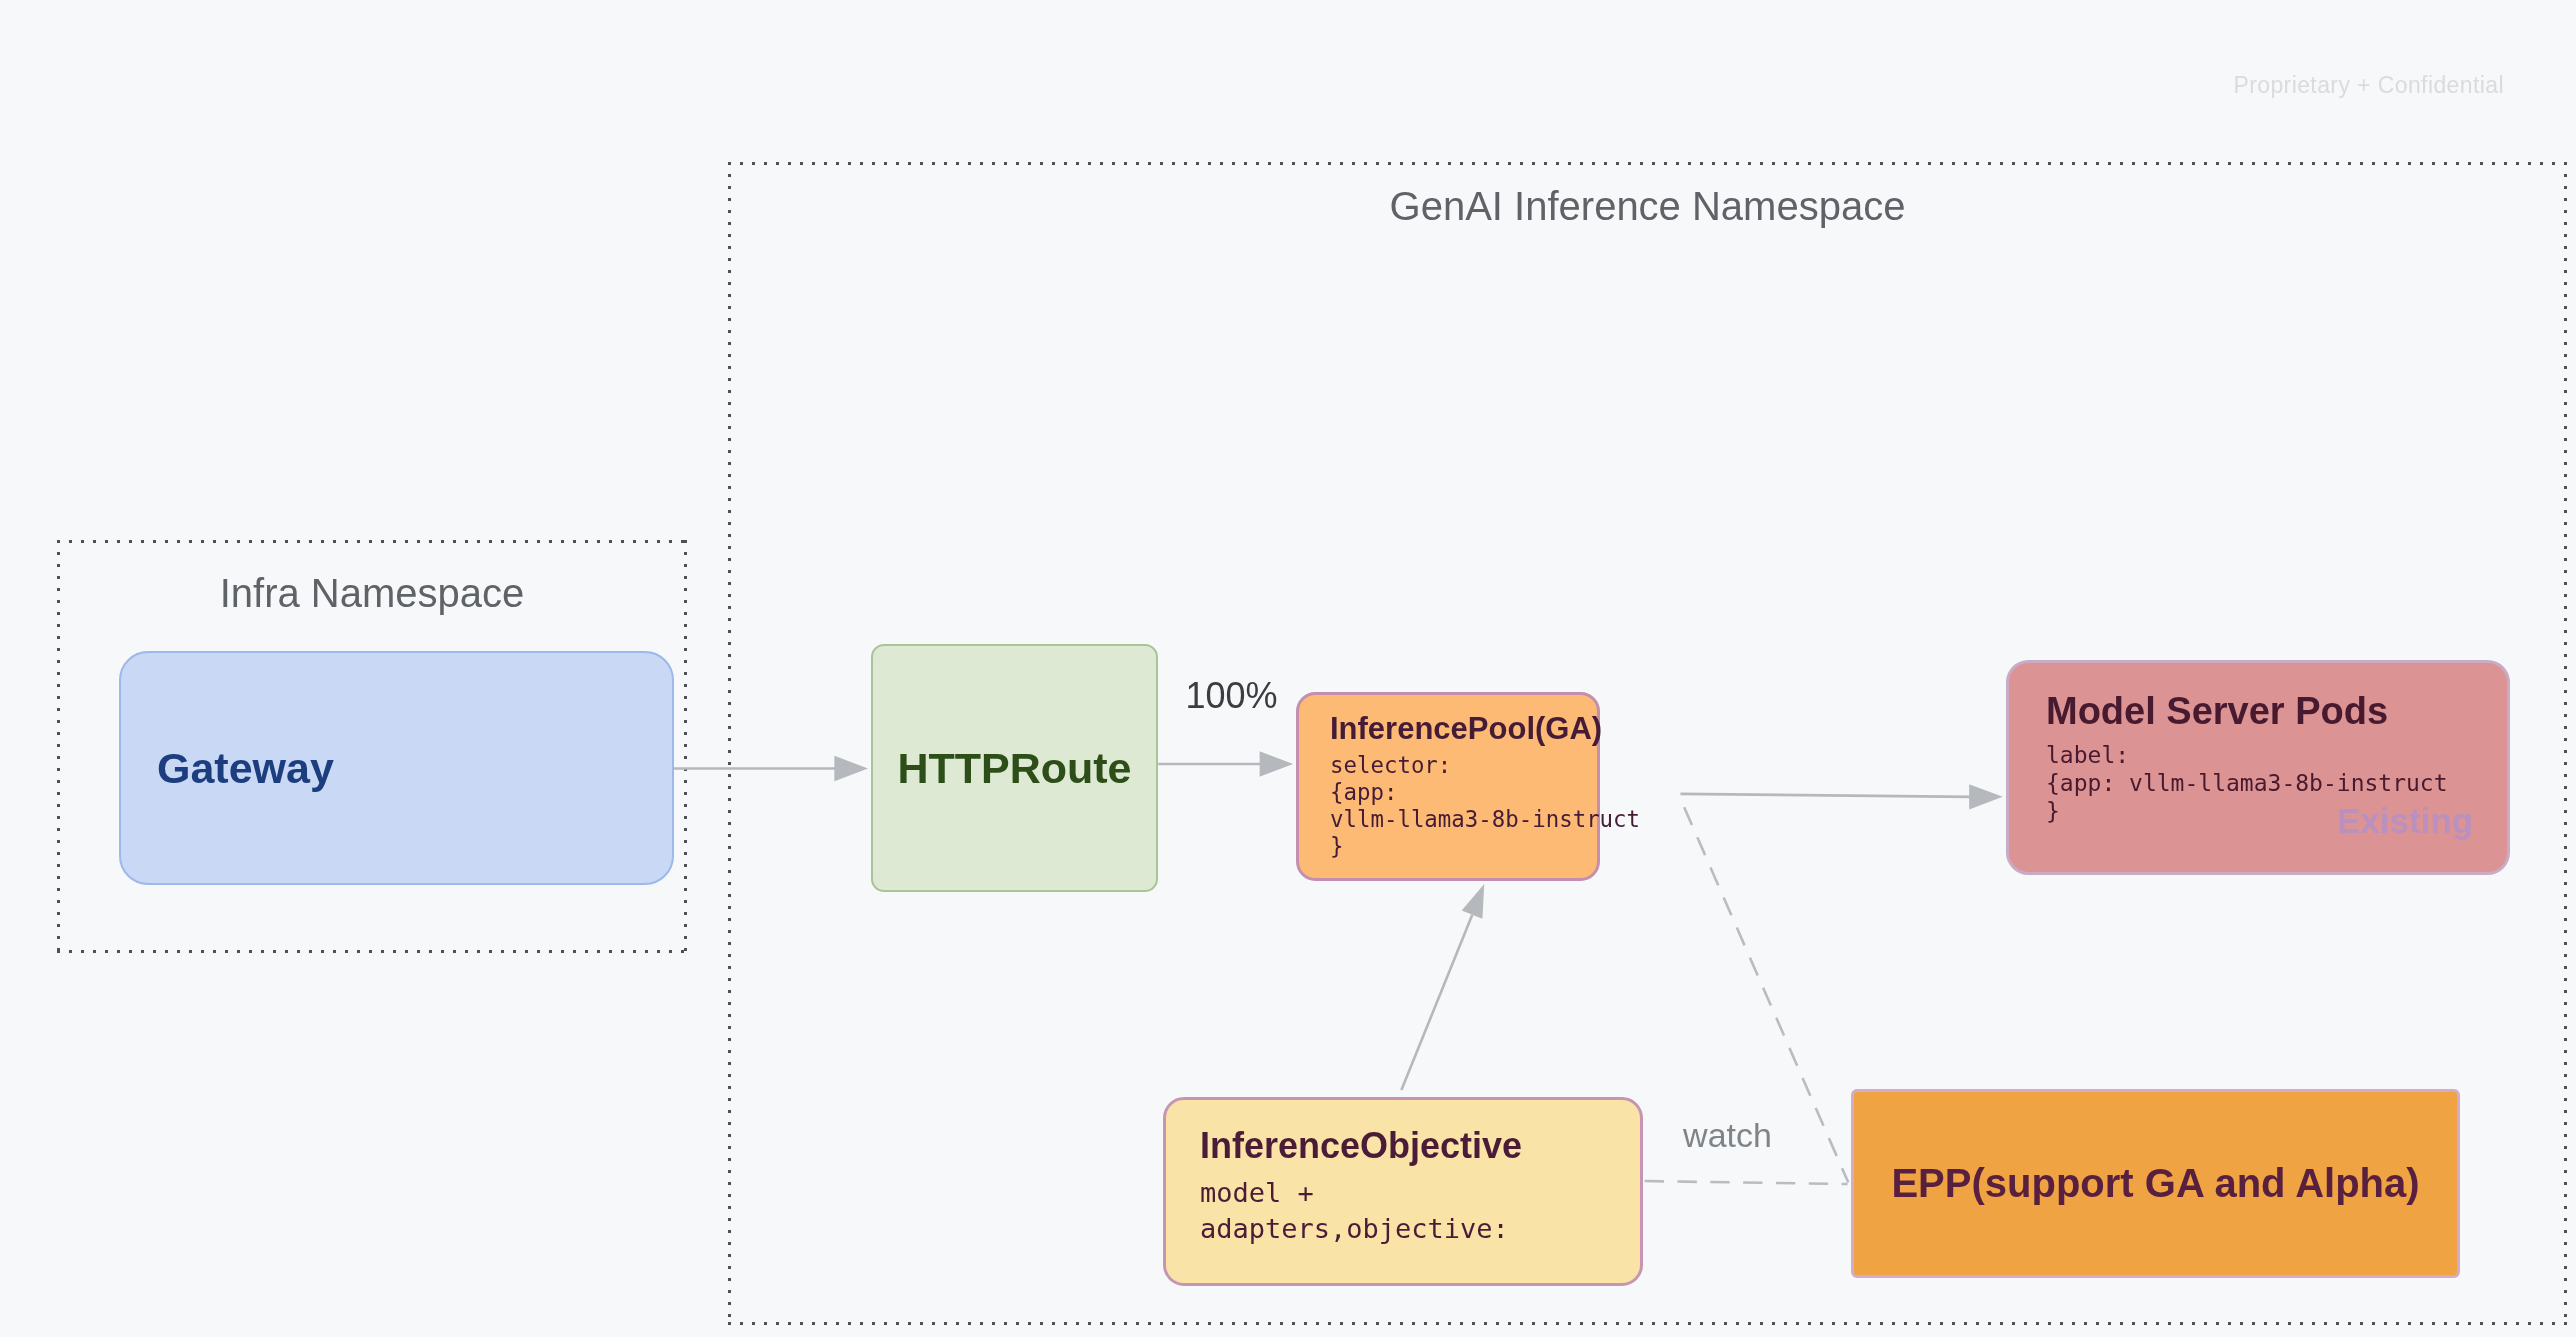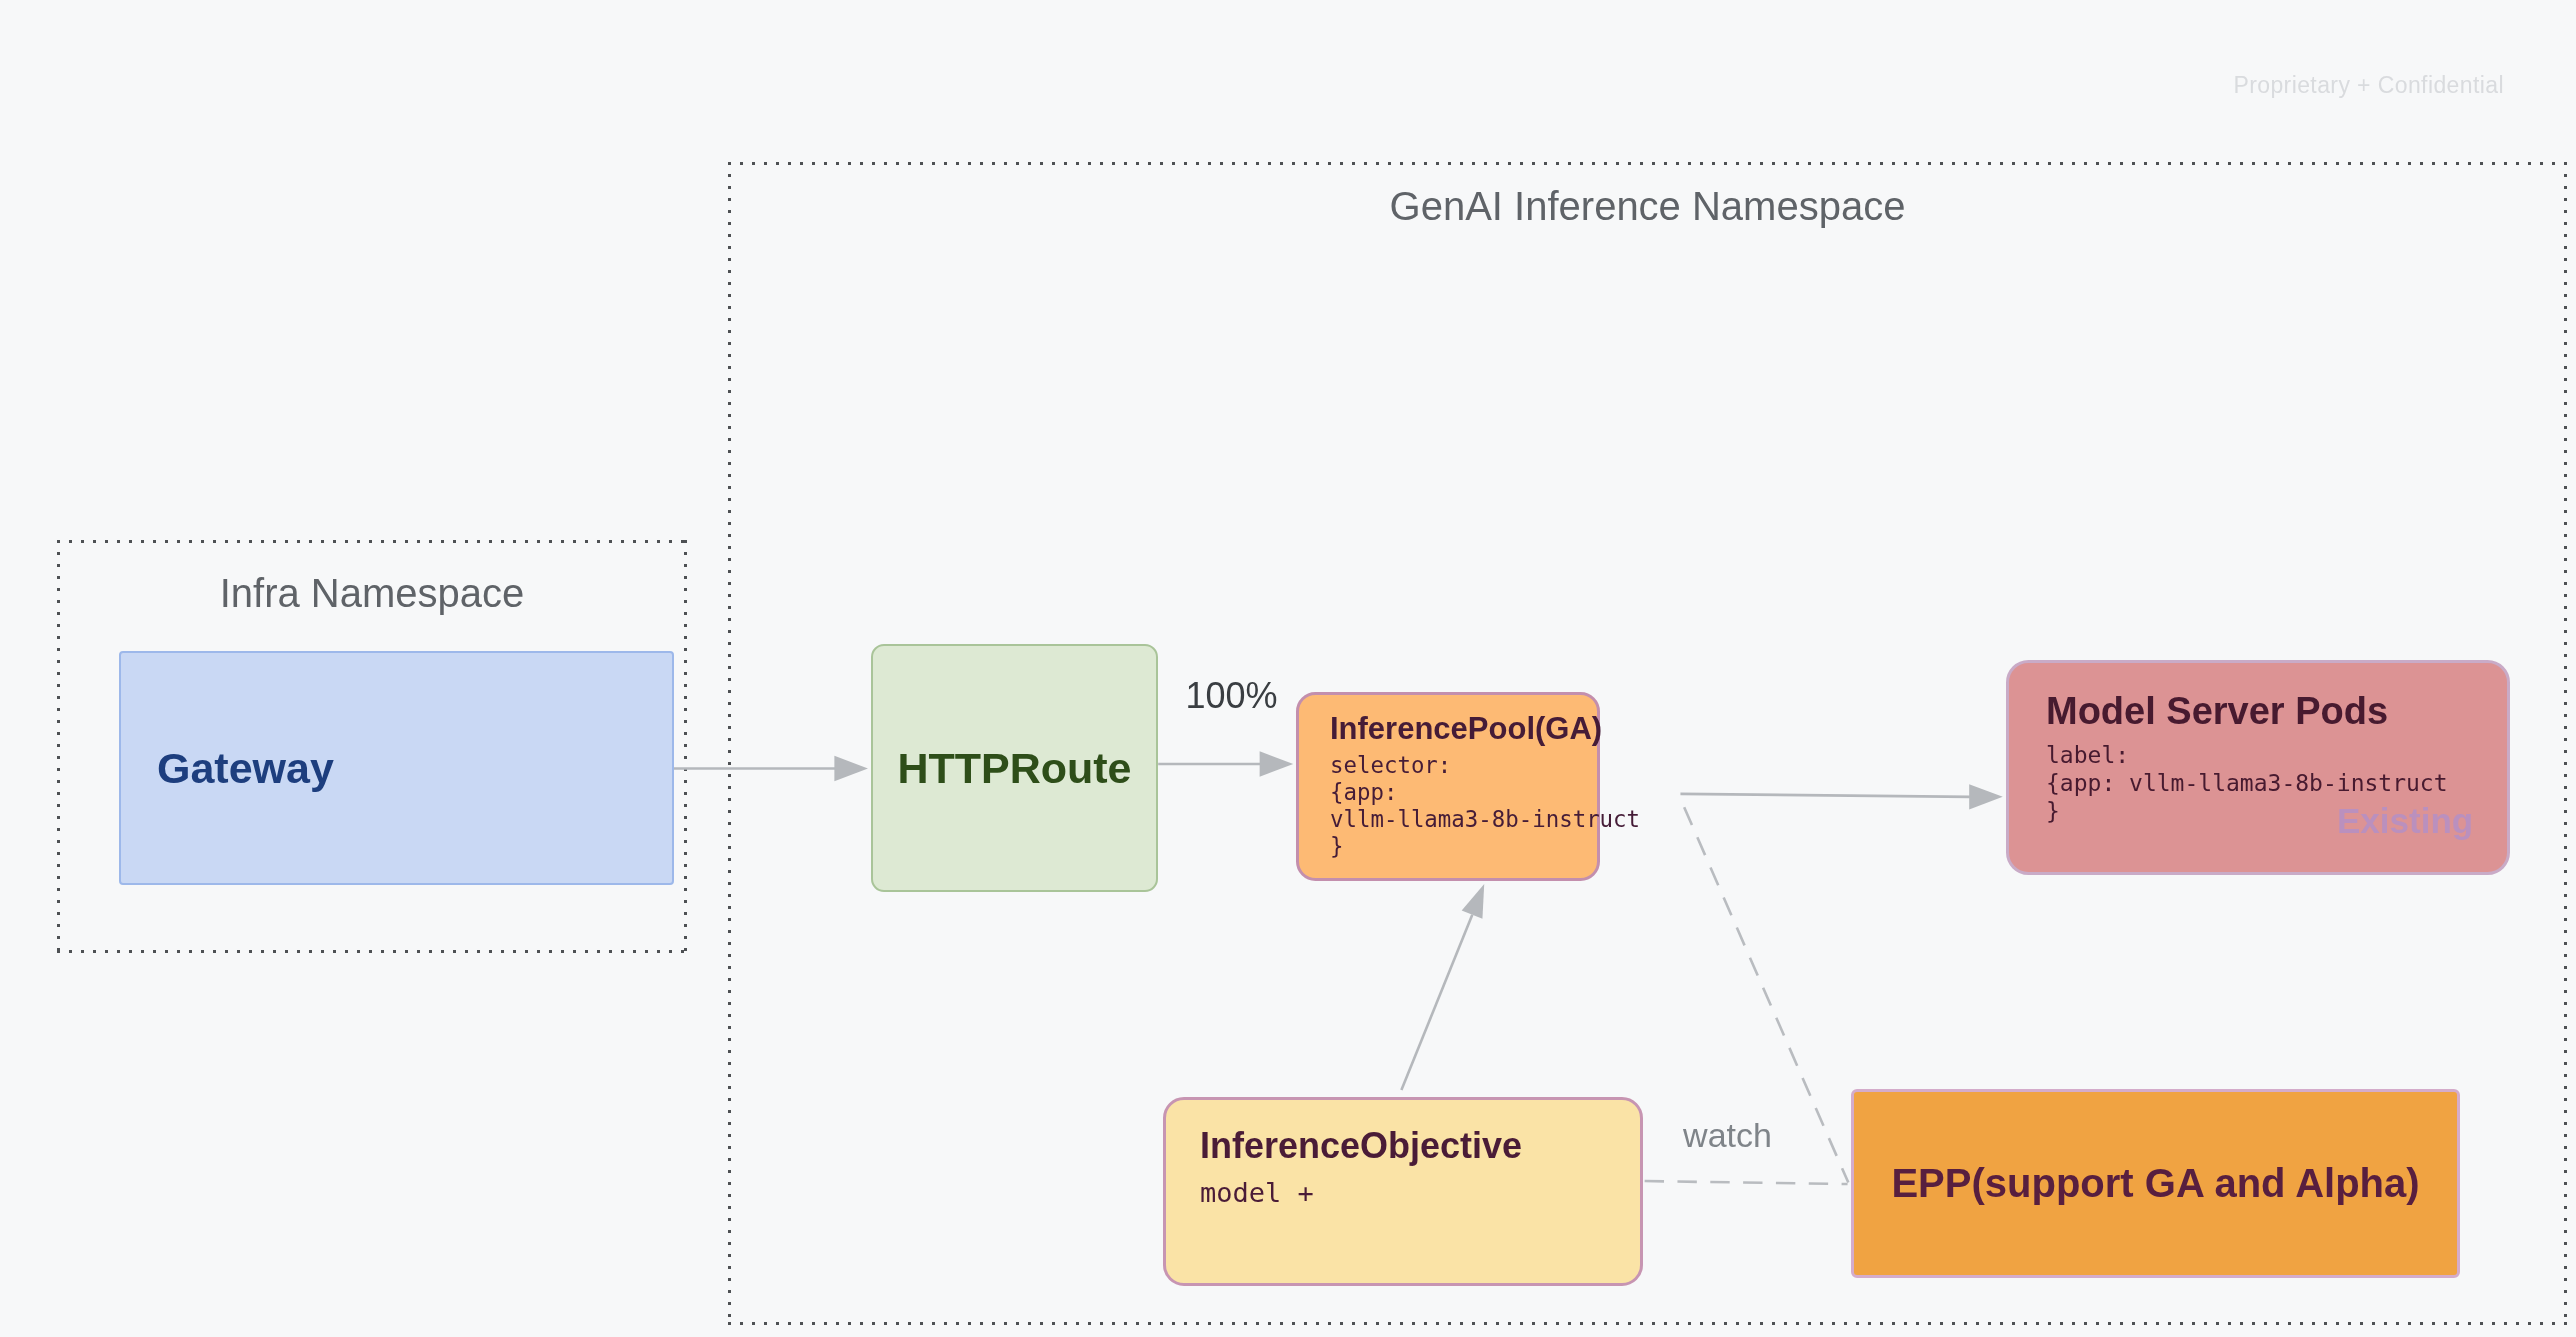--- a/index.html
+++ b/index.html
@@ -41,21 +41,21 @@
   svg.edges { position: absolute; left: 0; top: 0; width: 2576px; height: 1337px; pointer-events: none; }
   .edge-line   { stroke: #b5b8bc; stroke-width: 3.5; fill: none; }
   .edge-dashed { stroke: #b9bcc0; stroke-width: 3.5; fill: none; stroke-dasharray: 26 18; }
   .edge-head   { fill: #b5b8bc; stroke: none; }
 
   
   .node { position: absolute; box-sizing: border-box; }
 
   .node-gateway {
     left: 119px; top: 651px; width: 555px; height: 234px;
-    background: #c9d8f4; border: 2.2px solid #9db8ea; border-radius: 4px;
+    background: #c9d8f4; border: 2.2px solid #9db8ea; border-radius: 29px;
     display: flex; align-items: center; padding-left: 36px;
   }
   .node-gateway .node-label { color: #1d3e7e; font-size: 43px; font-weight: 700; }
 
   .node-httproute {
     left: 871px; top: 644px; width: 287px; height: 248px;
     background: #dde9d3; border: 2.2px solid #a9c499; border-radius: 13px;
     display: flex; align-items: center; justify-content: center;
   }
   .node-httproute .node-label { color: #2e4e19; font-size: 43px; font-weight: 700; }
@@ -171,20 +171,21 @@
     <div class="node-title">Model Server Pods</div>
     <div class="code-line">label:</div>
     <div class="code-line">{app: vllm-llama3-8b-instruct</div>
     <div class="code-line">}</div>
     <div class="existing-tag">Existing</div>
   </div>
 
   <div class="node node-objective">
     <div class="node-title">InferenceObjective</div>
     <div class="code-line">model +</div>
+    <div class="code-line">adapters,objective:</div>
   </div>
 
   <div class="edge-label label-watch">watch</div>
 
   <div class="node node-epp">
     <span class="node-label">EPP(support GA and Alpha)</span>
   </div>
 
 </div>
 

